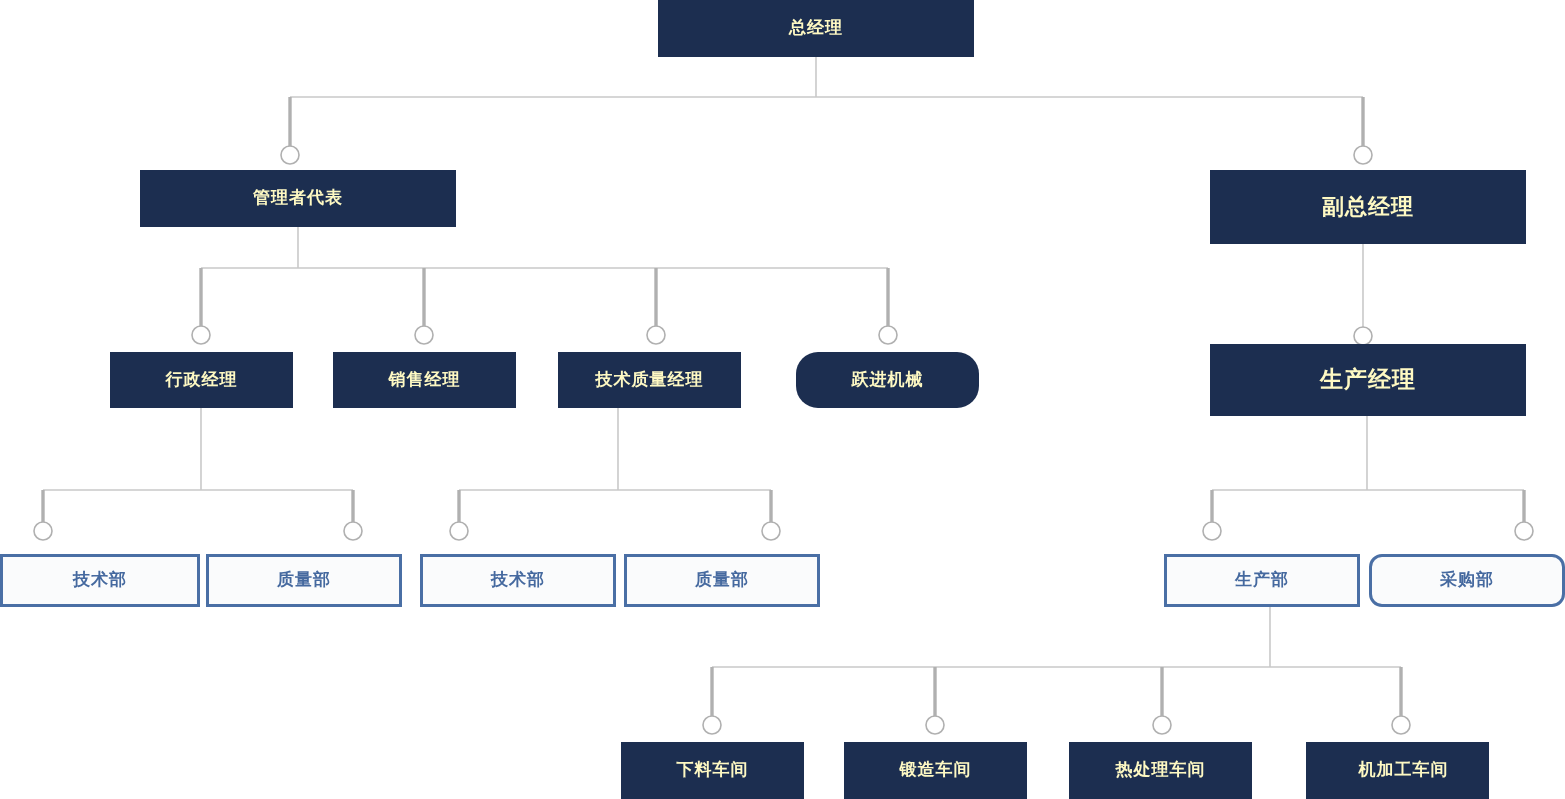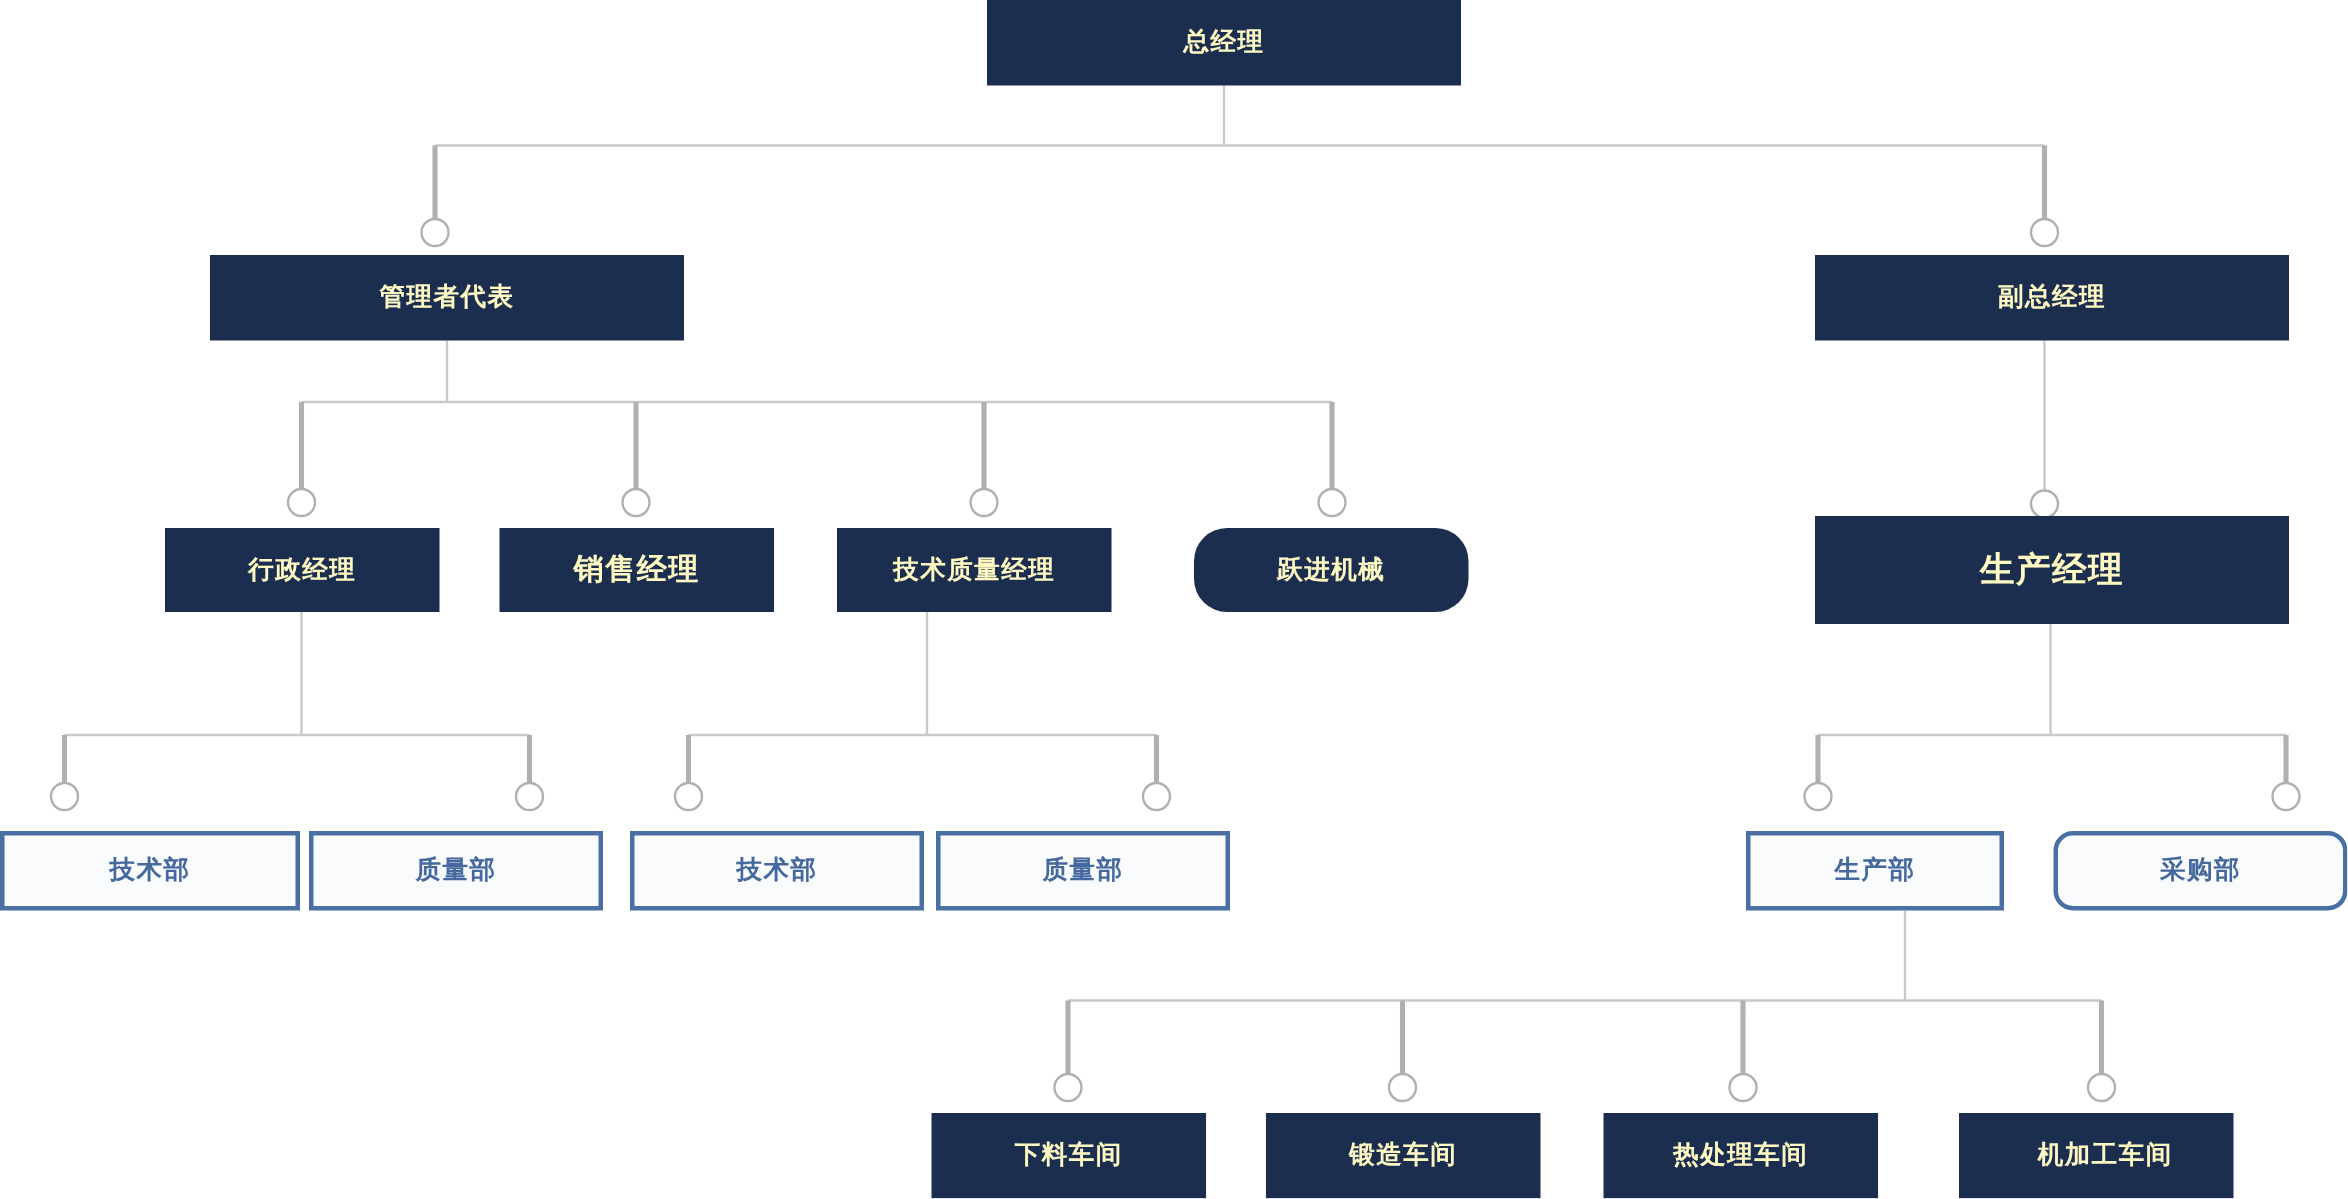--- a/index.html
+++ b/index.html
@@ -80,29 +80,29 @@
       <circle cx="771" cy="531" r="9" fill="#ffffff" stroke="#b0b0b0" stroke-width="1.6"></circle>
       <circle cx="1212" cy="531" r="9" fill="#ffffff" stroke="#b0b0b0" stroke-width="1.6"></circle>
       <circle cx="1524" cy="531" r="9" fill="#ffffff" stroke="#b0b0b0" stroke-width="1.6"></circle>
       <circle cx="712" cy="725" r="9" fill="#ffffff" stroke="#b0b0b0" stroke-width="1.6"></circle>
       <circle cx="935" cy="725" r="9" fill="#ffffff" stroke="#b0b0b0" stroke-width="1.6"></circle>
       <circle cx="1162" cy="725" r="9" fill="#ffffff" stroke="#b0b0b0" stroke-width="1.6"></circle>
       <circle cx="1401" cy="725" r="9" fill="#ffffff" stroke="#b0b0b0" stroke-width="1.6"></circle>
     </svg>
 <div class="node dark" style="left: 658px; top: 0px; width: 316px; height: 57px; font-size: 17px;">总经理</div>
     <div class="node dark" style="left: 140px; top: 170px; width: 316px; height: 57px; font-size: 17px;">管理者代表</div>
-    <div class="node dark" style="left: 1210px; top: 170px; width: 316px; height: 57px; font-size: 17px;">副总经理</div>
+    <div class="node dark" style="left: 1210px; top: 170px; width: 316px; height: 74px; font-size: 22px;">副总经理</div>
     <div class="node dark" style="left: 110px; top: 352px; width: 183px; height: 56px; font-size: 17px;">行政经理</div>
-    <div class="node dark" style="left: 333px; top: 352px; width: 183px; height: 56px; font-size: 20px;">销售经理</div>
+    <div class="node dark" style="left: 333px; top: 352px; width: 183px; height: 56px; font-size: 17px;">销售经理</div>
     <div class="node dark" style="left: 558px; top: 352px; width: 183px; height: 56px; font-size: 17px;">技术质量经理</div>
     <div class="node dark" style="left: 796px; top: 352px; width: 183px; height: 56px; font-size: 17px; border-radius: 22px;">跃进机械</div>
     <div class="node dark" style="left: 1210px; top: 344px; width: 316px; height: 72px; font-size: 23px;">生产经理</div>
     <div class="node light" style="left: 0px; top: 554px; width: 200px; height: 53px; font-size: 17px;">技术部</div>
     <div class="node light" style="left: 206px; top: 554px; width: 196px; height: 53px; font-size: 17px;">质量部</div>
     <div class="node light" style="left: 420px; top: 554px; width: 196px; height: 53px; font-size: 17px;">技术部</div>
     <div class="node light" style="left: 624px; top: 554px; width: 196px; height: 53px; font-size: 17px;">质量部</div>
-    <div class="node light" style="left: 1164px; top: 554px; width: 172px; height: 53px; font-size: 17px;">生产部</div>
+    <div class="node light" style="left: 1164px; top: 554px; width: 196px; height: 53px; font-size: 17px;">生产部</div>
     <div class="node light" style="left: 1369px; top: 554px; width: 196px; height: 53px; font-size: 17px; border-radius: 13px;">采购部</div>
     <div class="node dark" style="left: 621px; top: 742px; width: 183px; height: 57px; font-size: 17px;">下料车间</div>
     <div class="node dark" style="left: 844px; top: 742px; width: 183px; height: 57px; font-size: 17px;">锻造车间</div>
     <div class="node dark" style="left: 1069px; top: 742px; width: 183px; height: 57px; font-size: 17px;">热处理车间</div>
     <div class="node dark" style="left: 1306px; top: 742px; width: 183px; height: 57px; font-size: 17px; padding-left: 12px;">机加工车间</div>
   </div>
 
 </body></html>

